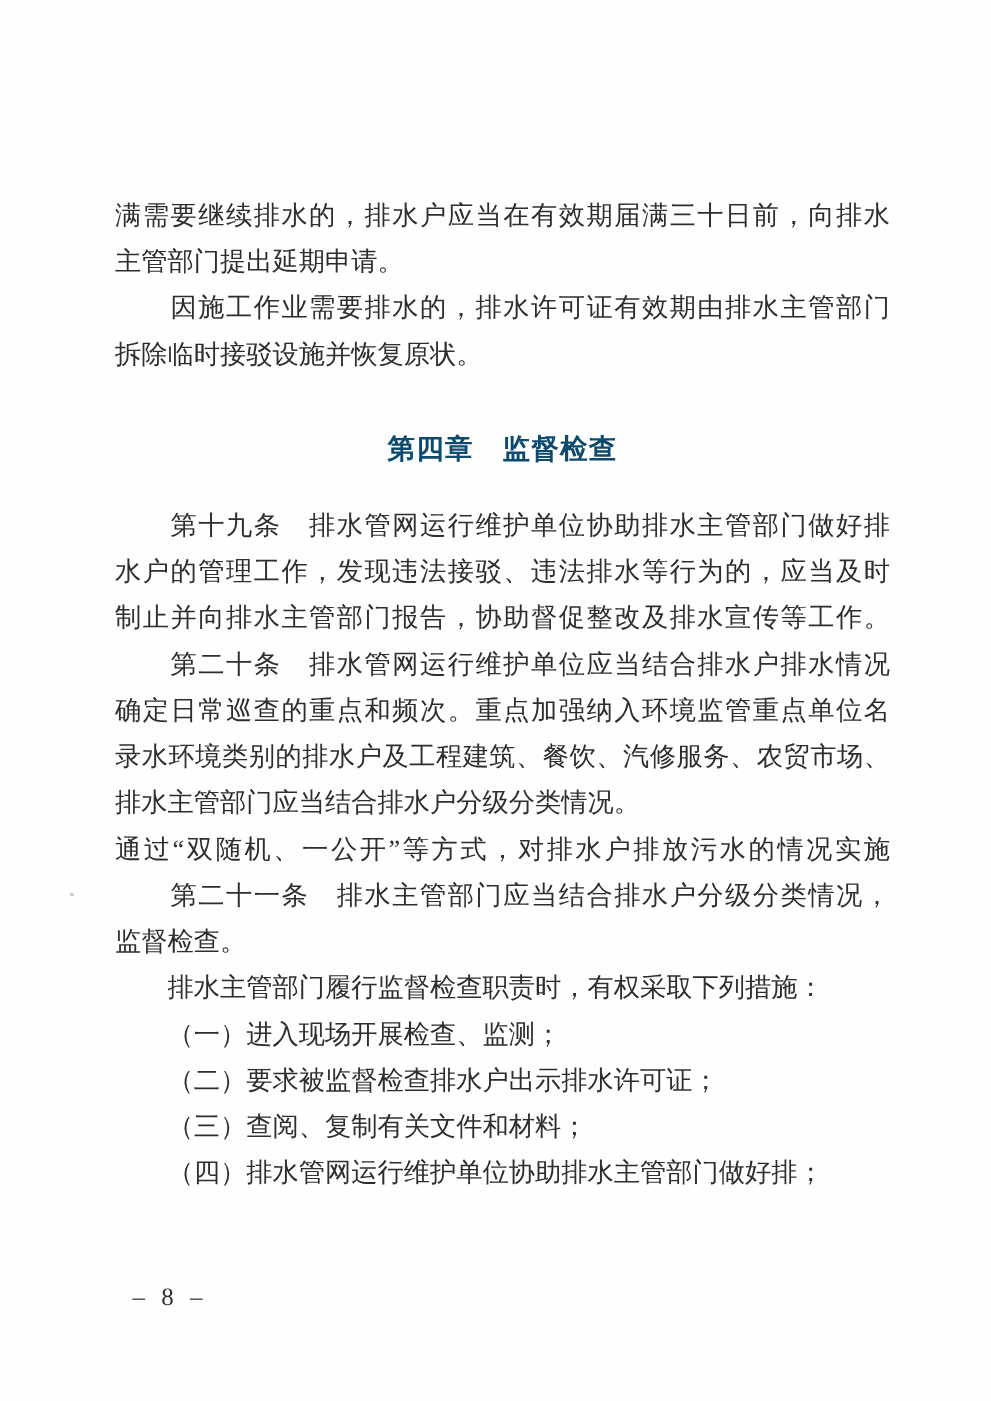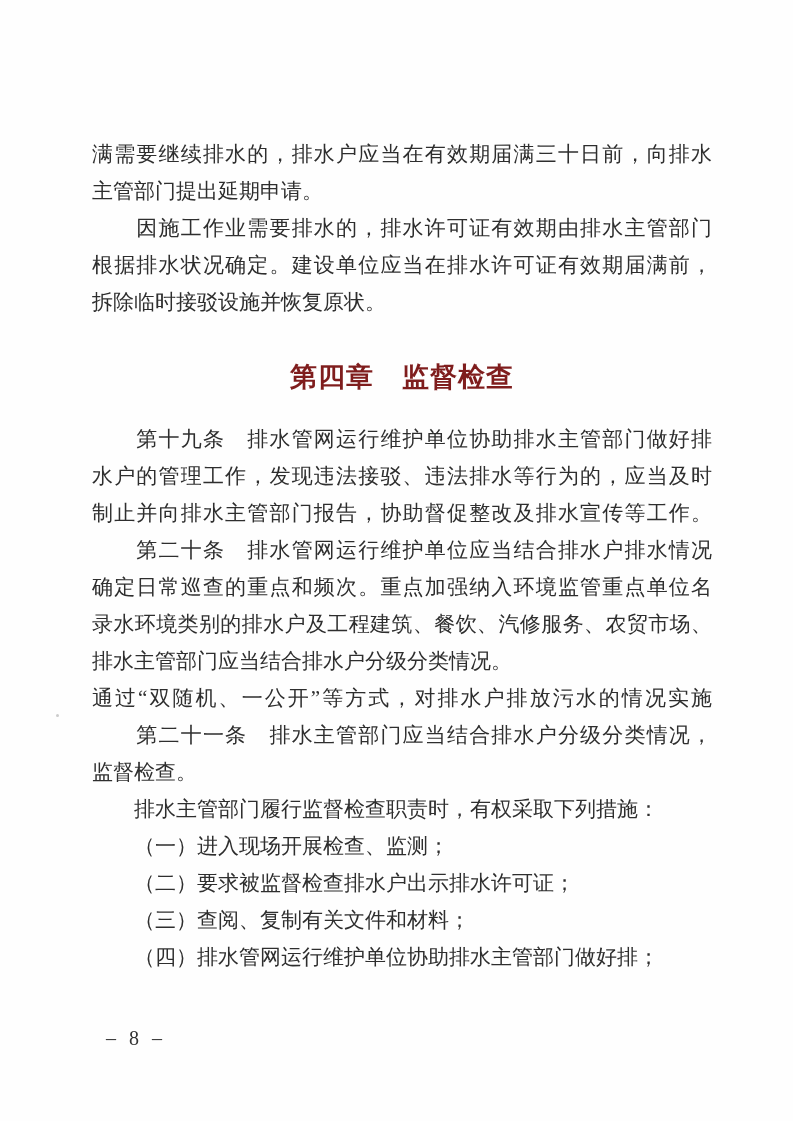--- a/index.html
+++ b/index.html
@@ -11,45 +11,45 @@
     position: relative;
     width: 793px;
     height: 1121px;
     background: #fefefe;
     overflow: hidden;
     font-family: "Liberation Serif", "DejaVu Serif", serif;
   }
   .content {
     position: absolute;
     left: 92px;
-    top: 136px;
+    top: 154px;
     width: 620px;
     color: #2e2e2e;
   }
   .line {
     font-size: 21px;
     height: 37px;
     line-height: 37px;
     white-space: nowrap;
   }
   .line.fill {
     white-space: normal;
     text-align: justify;
     text-align-last: justify;
     text-justify: inter-character;
   }
   .heading-line {
     font-family: "Liberation Sans", "DejaVu Sans", sans-serif;
     font-weight: 700;
-    font-size: 27px;
+    font-size: 22px;
     height: 37px;
     line-height: 37px;
     text-align: center;
     margin: 38px 0 25px 0;
-    color: #7f1d1d;
+    color: #0c4a6e;
     letter-spacing: 1px;
   }
   .page-number {
     position: absolute;
     left: 106px;
     top: 1026px;
     font-size: 20px;
     line-height: 24px;
     letter-spacing: 4px;
     color: #333333;
@@ -65,21 +65,20 @@
   }
 </style>
 </head>
 <body>
 
 <div class="page">
   <div class="content">
       <div class="line fill">满需要继续排水的，排水户应当在有效期届满三十日前，向排水</div>
       <div class="line">主管部门提出延期申请。</div>
       <div class="line fill">　　因施工作业需要排水的，排水许可证有效期由排水主管部门</div>
-      <div class="line fill">根据排水状况确定。建设单位应当在排水许可证有效期届满前，</div>
       <div class="line">拆除临时接驳设施并恢复原状。</div>
       <div class="heading-line">第四章　监督检查</div>
       <div class="line fill">　　第十九条　排水管网运行维护单位协助排水主管部门做好排</div>
       <div class="line fill">水户的管理工作，发现违法接驳、违法排水等行为的，应当及时</div>
       <div class="line fill">制止并向排水主管部门报告，协助督促整改及排水宣传等工作。</div>
       <div class="line fill">　　第二十条　排水管网运行维护单位应当结合排水户排水情况</div>
       <div class="line fill">确定日常巡查的重点和频次。重点加强纳入环境监管重点单位名</div>
       <div class="line fill">录水环境类别的排水户及工程建筑、餐饮、汽修服务、农贸市场、</div>
       <div class="line">排水主管部门应当结合排水户分级分类情况。</div>
       <div class="line fill">通过“双随机、一公开”等方式，对排水户排放污水的情况实施</div>

